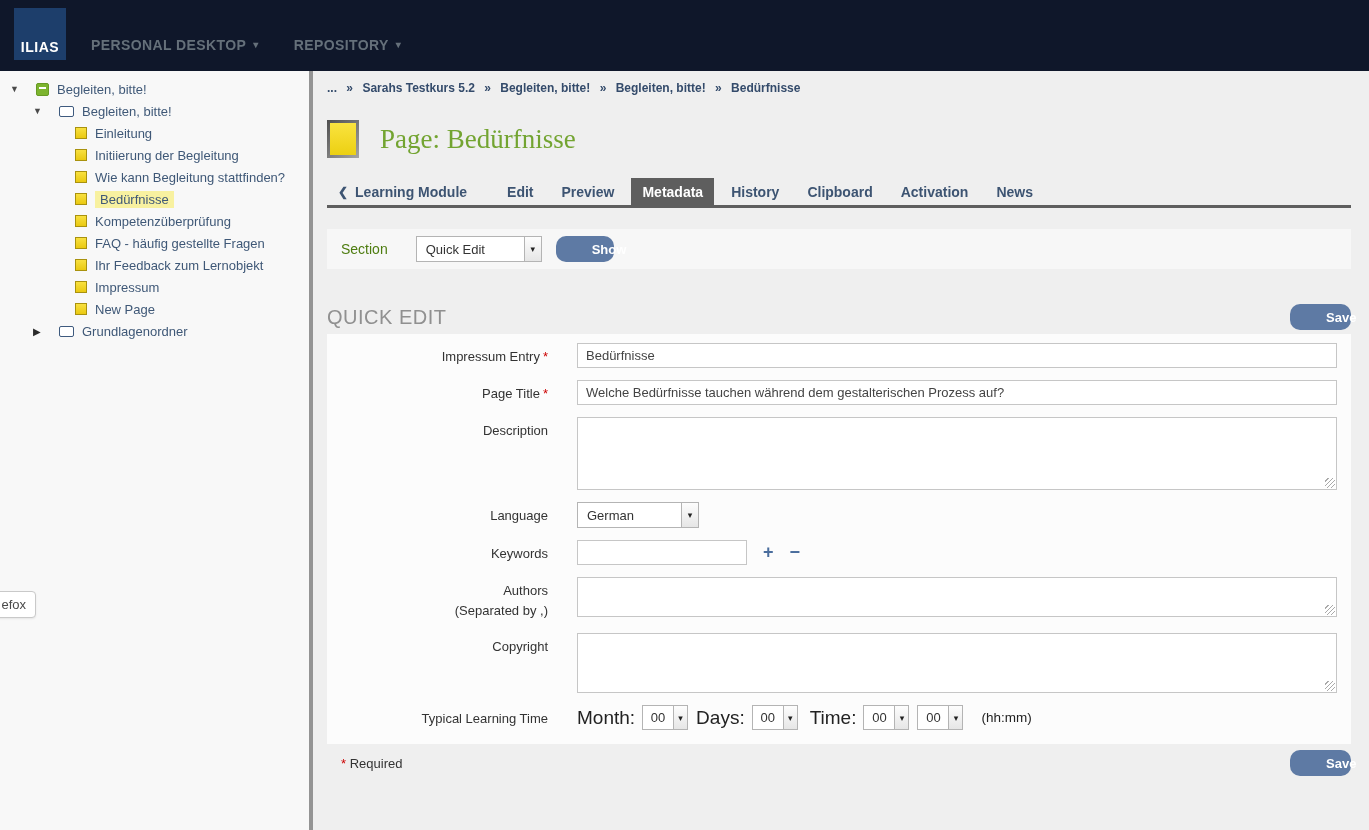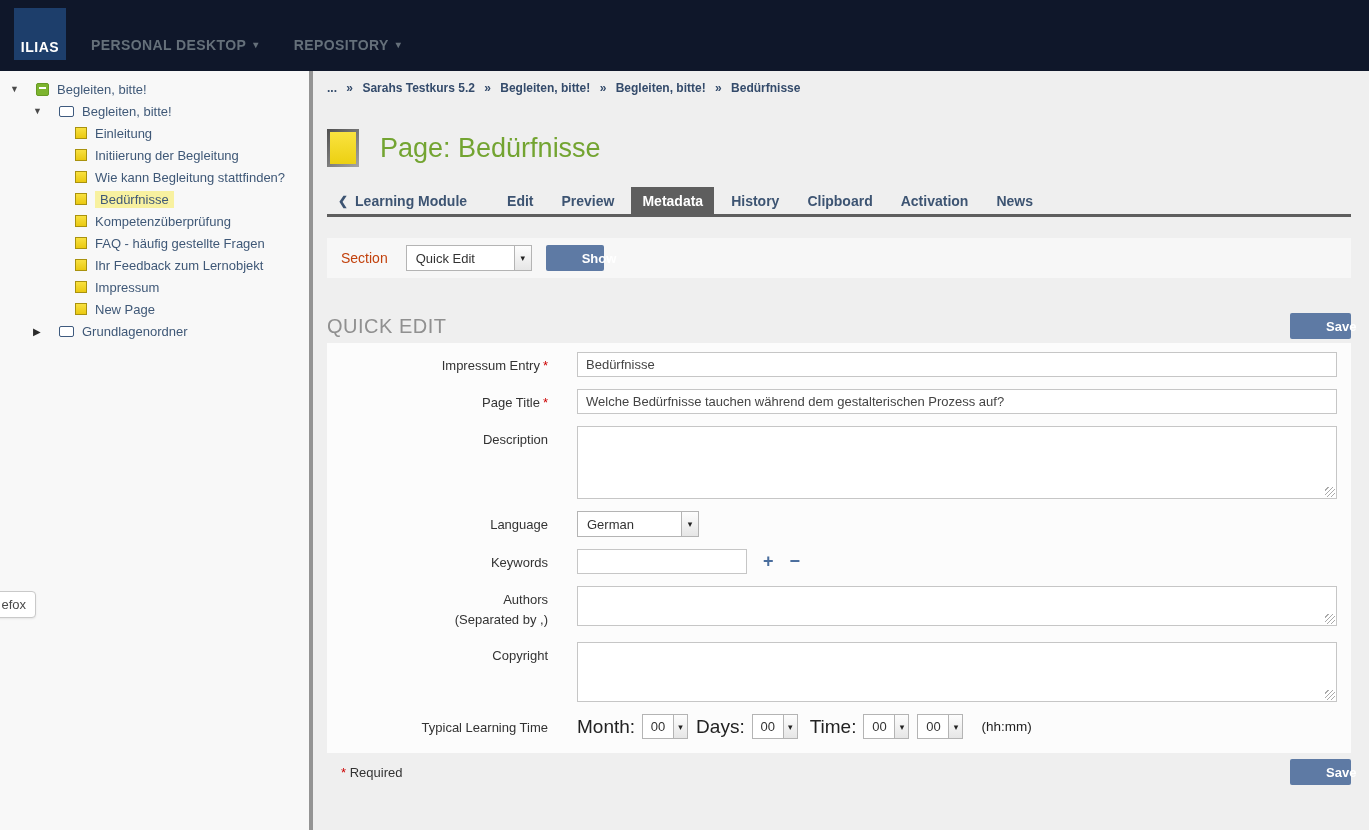--- a/index.html
+++ b/index.html
@@ -43,46 +43,46 @@
   .splitter { position:absolute; top:71px; left:309px; width:4px; height:759px; background:#949494; cursor:col-resize; }
 
   
   .main { position:absolute; top:71px; left:313px; width:1056px; height:759px; background:#efefef; overflow:hidden; }
   .content { width:1024px; margin-left:14px; }
 
   .breadcrumb { padding-top:10px; font-size:12px; font-weight:700; color:#344b6b; }
   .breadcrumb .bc-item { cursor:pointer; }
   .breadcrumb .bc-sep { margin:0 6px; color:#344b6b; }
 
-  .titlerow { margin-top:33px; height:40px; display:flex; align-items:center; }
+  .titlerow { margin-top:24px; height:40px; display:flex; align-items:center;font-family:Liberation Serif, serif; }
   .title-icon { width:32px; height:38px; padding:3px; background:linear-gradient(135deg,#4f4f4f,#a5a5a5); flex:0 0 auto; }
   .title-icon .inner { width:100%; height:100%; background:linear-gradient(180deg,#fae33f,#ecd012); }
   .page-title { margin-left:21px; font-size:27px; color:#73a431; }
 
   .tabs { margin-top:19px; display:flex; align-items:flex-end; border-bottom:3px solid #5e5e5e; }
   .tab { height:27px; padding:5px 11px; font-size:14px; font-weight:600; color:#3d5472; cursor:pointer;
          display:flex; align-items:center; margin-right:6px; white-space:nowrap; }
   .tab.first { margin-right:18px; }
   .tab .chev { font-size:12px; margin-right:7px; font-weight:700; }
   .tab.active { background:#5e5e5e; color:#fff; }
 
   .toolbar { margin-top:21px; height:40px; background:#f7f7f7; display:flex; align-items:center; padding:0 14px; }
-  .toolbar .tlab { font-size:14px; color:#c2410c; margin-right:18px; }
+  .toolbar .tlab { font-size:14px; color:#4d7c0f; margin-right:28px; }
 
   .fselect { display:inline-flex; align-items:stretch; background:#fff; border:1px solid #b4b4b4; height:26px; cursor:pointer; }
   .fselect .val { padding:0 9px; font-size:13px; color:#333; display:flex; align-items:center; }
   .fselect .arrowbox { width:17px; border-left:1px solid #b4b4b4; background:linear-gradient(#fdfdfd,#e6e6e6);
                        display:flex; align-items:center; justify-content:center; font-size:9px; color:#222; }
   .sel-section { width:126px; } .sel-section .val { flex:1; }
   .sel-lang { width:122px; } .sel-lang .val { flex:1; }
   .sel-mini { width:46px; height:25px; } .sel-mini .val { flex:1; justify-content:center; padding:0 4px; }
   .sel-mini .arrowbox { width:14px; }
 
   .btn { background:#5e7aa4; color:#fff; border:none; font-family:"Liberation Sans",sans-serif;
-         font-size:13px; font-weight:600; border-radius:2px; cursor:pointer;padding-left:36px; }
+         font-size:13px; font-weight:600; border-radius:10px; cursor:pointer;padding-left:36px; }
   .btn-show { width:58px; height:26px; margin-left:14px; }
   .btn-save { width:61px; height:26px; }
 
   .qe-head { margin-top:33px; height:30px; display:flex; align-items:center; justify-content:space-between; }
   .qe-title { font-size:20px; color:#909090; letter-spacing:0.5px; }
 
   .formpanel { margin-top:2px; background:#fcfcfc; padding:9px 14px 14px 0; }
   .frow { display:flex; margin-bottom:12px; }
   .frow .flabel { width:250px; flex:0 0 auto; text-align:right; padding-right:29px; font-size:13px;
                   color:#333; padding-top:4px; line-height:20px; }

